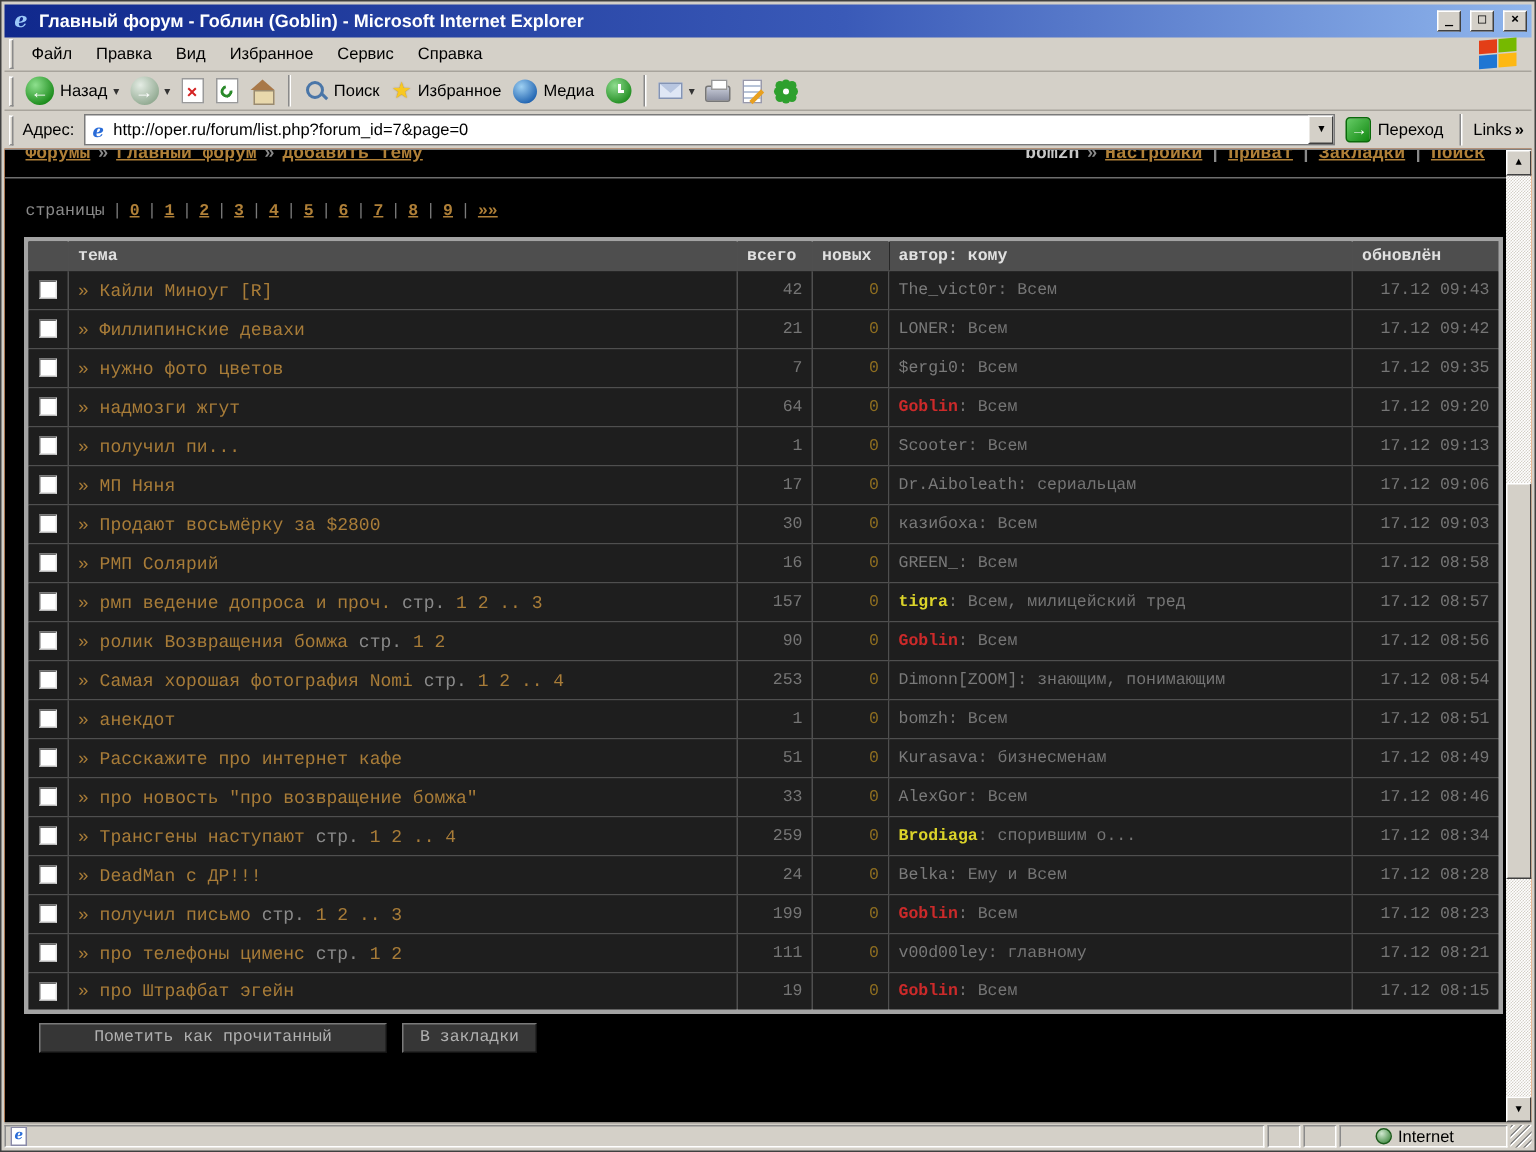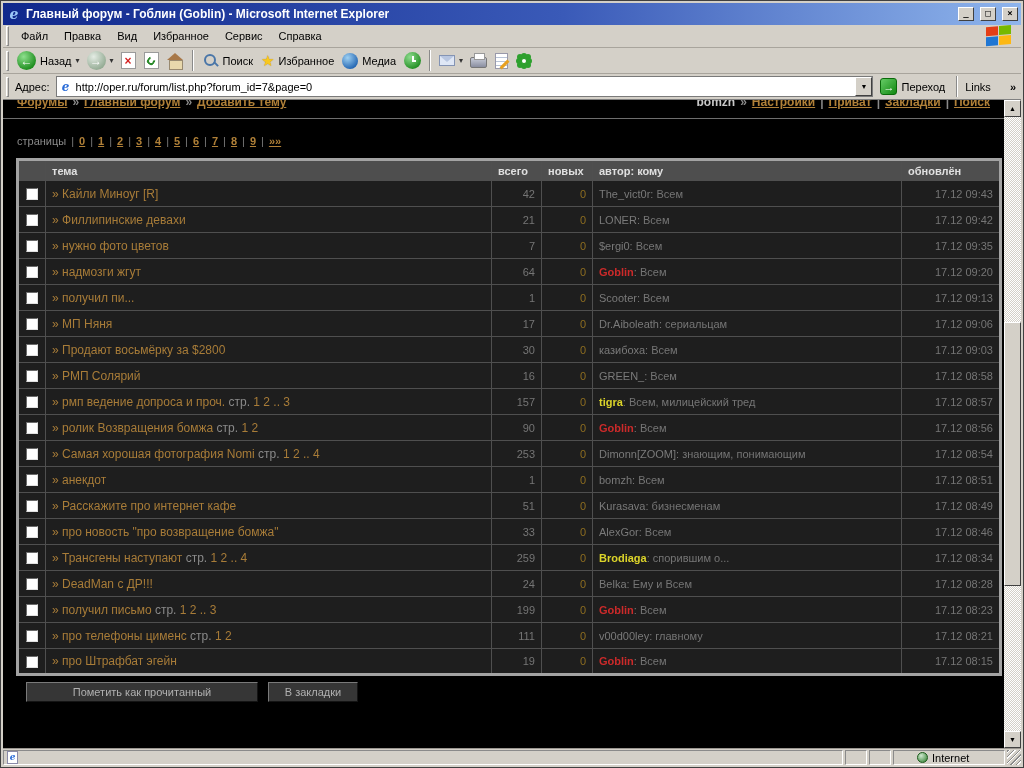--- a/index.html
+++ b/index.html
@@ -63,24 +63,24 @@
   .icq::before{content:"";position:absolute;left:6px;top:6px;width:4px;height:4px;border-radius:50%;background:#fff;z-index:1;}
   
   .addressbar{flex:none;height:26px;display:flex;align-items:center;border-top:1px solid #a8a49c;font-size:11px;padding:0 2px;}
   .addr-label{padding:0 6px 0 2px;color:#000;}
   .addr-field{flex:1;height:21px;background:#fff;border:1px solid #7a7a7a;display:flex;align-items:center;padding-left:2px;overflow:hidden;}
   .addr-ie{font-style:italic;font-weight:bold;font-size:12px;color:#2a6cd8;width:14px;text-align:center;font-family:"DejaVu Serif",serif;flex:none;}
   .addr-url{flex:1;color:#000;white-space:nowrap;overflow:hidden;padding-left:3px;}
   .addr-drop{width:17px;height:19px;background:#d4d0c8;border:1px solid;border-color:#fff #404040 #404040 #fff;font-size:7px;text-align:center;line-height:17px;flex:none;}
   .go-btn{display:flex;align-items:center;gap:4px;padding:1px 7px;flex:none;color:#000;}
   .go-icon{width:17px;height:17px;background:linear-gradient(135deg,#66cc66,#118811);border-radius:3px;color:#fff;font-weight:bold;display:flex;align-items:center;justify-content:center;font-size:11px;border:1px solid #0a6a0a;}
-  .links-zone{display:flex;align-items:center;gap:19px;padding:0 3px;flex:none;color:#000;}
+  .links-zone{display:flex;align-items:center;gap:2px;padding:0 3px;flex:none;color:#000;}
   .chev{font-weight:bold;color:#000;}
   
-  .content{flex:1;display:flex;background:#f97316;border-top:1px solid #808080;overflow:hidden;}
+  .content{flex:1;display:flex;background:#f97316;border-top:1px solid #808080;overflow:hidden;font-family:Liberation Mono, monospace;}
   .page{flex:1;position:relative;overflow:hidden;background:#000;color:#757575;}
   .nav-strip{height:19px;overflow:hidden;border-bottom:1px solid #6e6e6e;}
   .nav-line{display:flex;justify-content:space-between;padding:0 14px;margin-top:-5px;font-size:12px;font-weight:bold;white-space:nowrap;}
   .blink{color:#b08038;text-decoration:underline;cursor:pointer;}
   .bsep{color:#8a8a8a;margin:0 5px;}
   .user{color:#c8c8c8;}
   .pagination{margin:16px 0 0 14px;font-size:11px;color:#8a8a8a;white-space:nowrap;}
   .psep{color:#7a7a7a;margin:0 5px;}
   .pnum{color:#b08038;font-weight:bold;text-decoration:underline;cursor:pointer;}
   table.topics{border-collapse:collapse;margin:11px 4px 0 13px;width:986px;table-layout:fixed;

